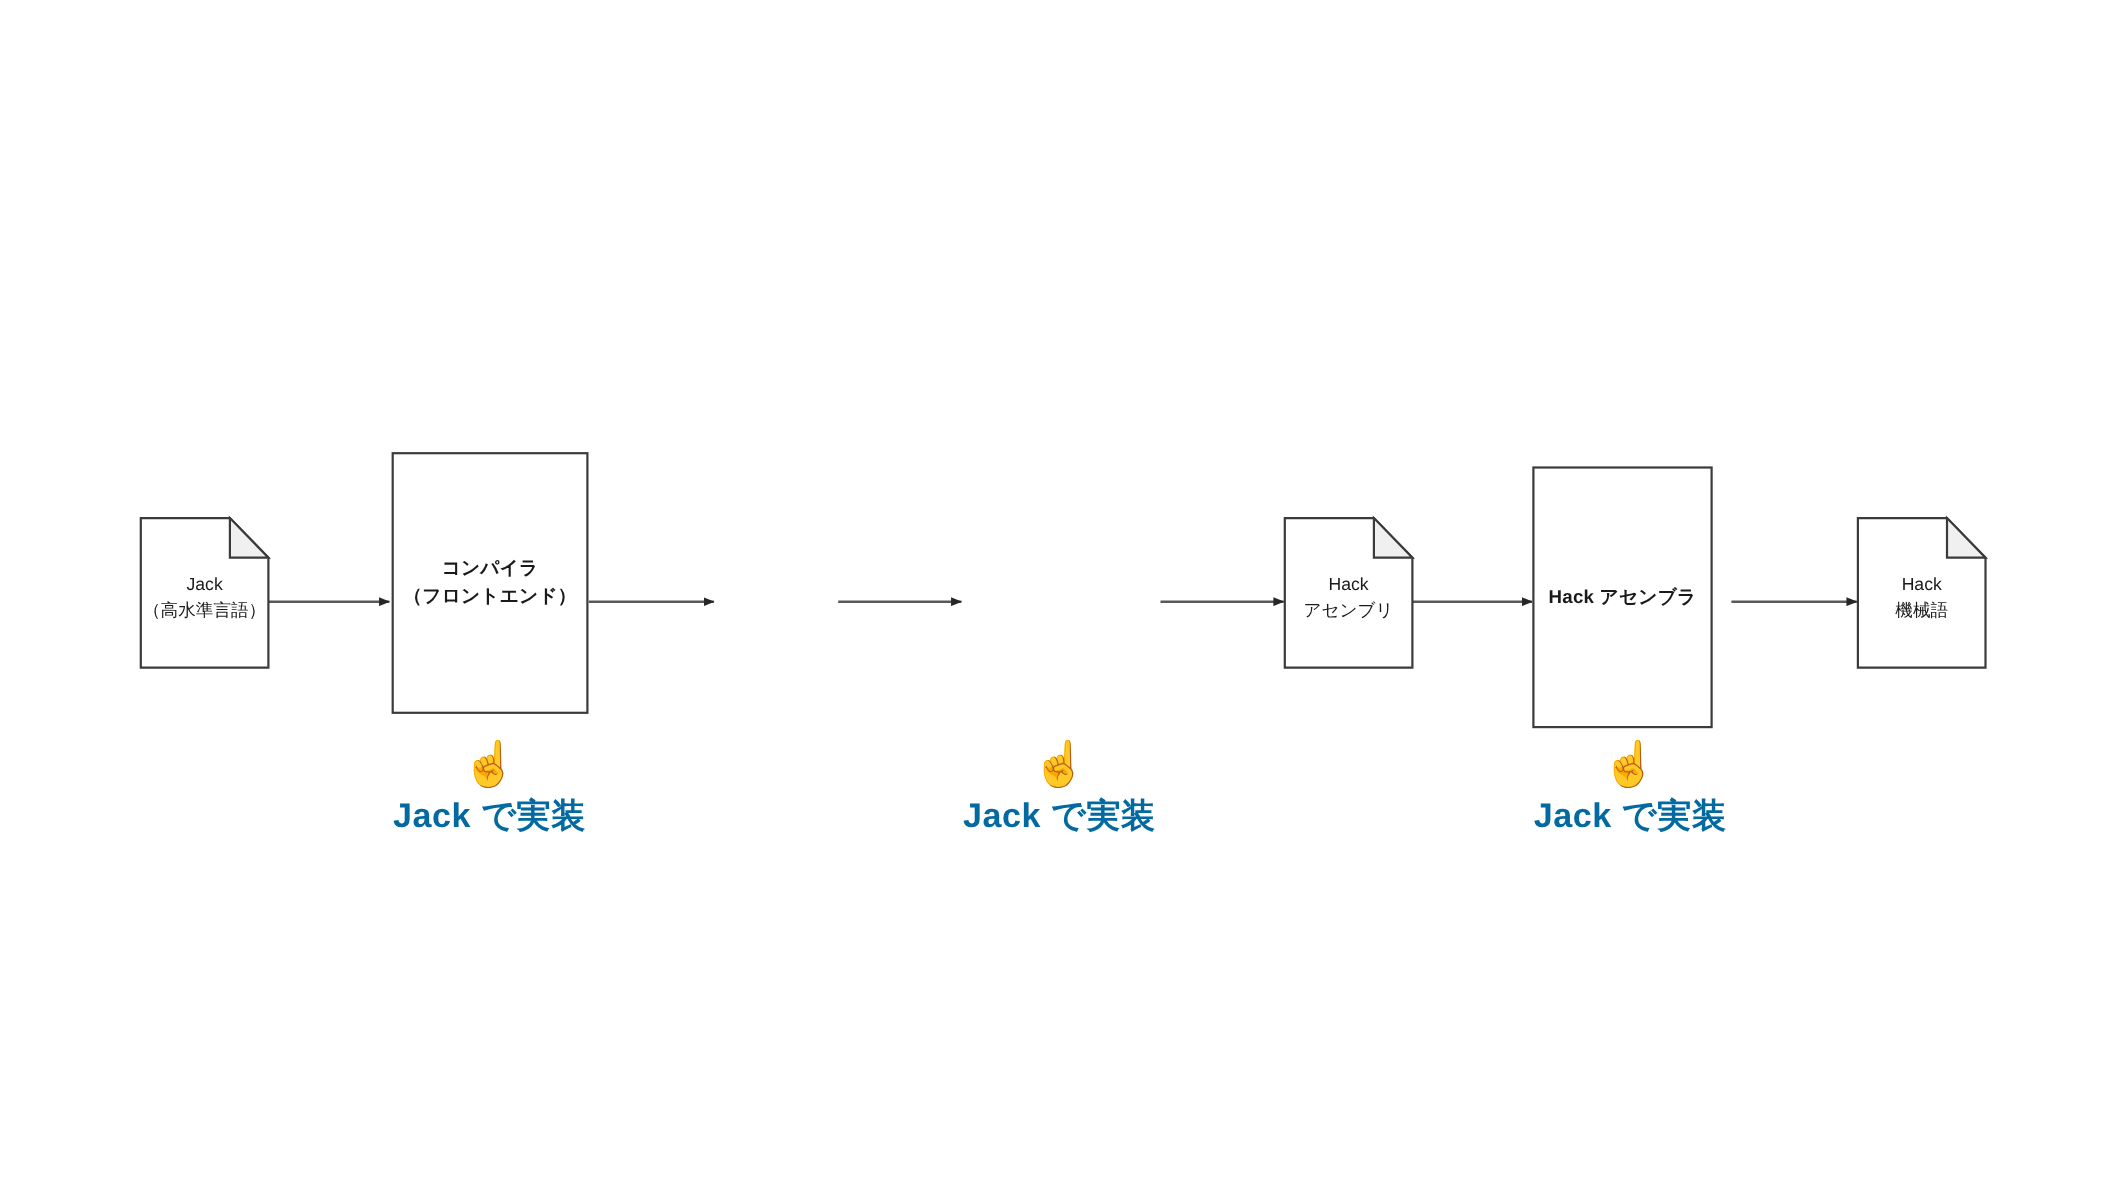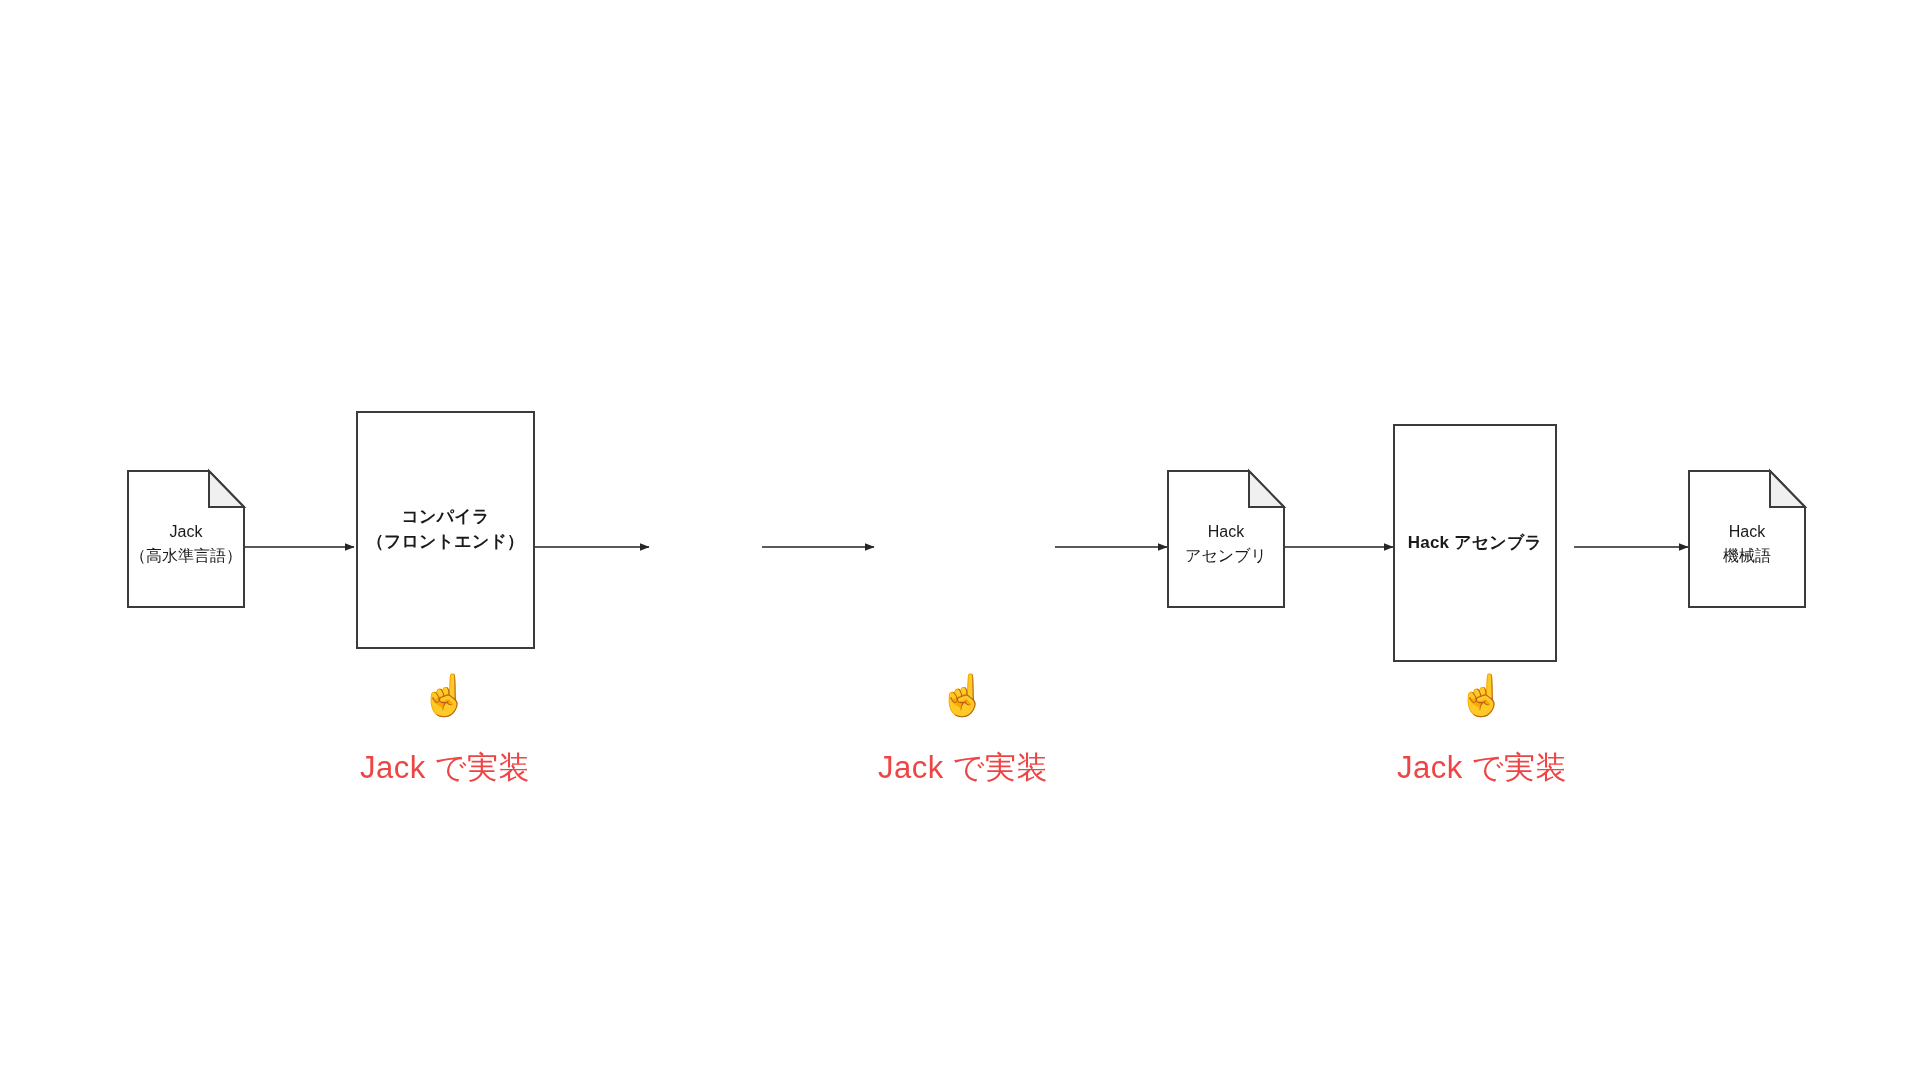--- a/index.html
+++ b/index.html
@@ -84,24 +84,23 @@
     text-align: center;
   }
   .annot .emoji {
     font-size: 40px;
     line-height: 1;
     display: block;
     height: 46px;
   }
   .annot .caption {
     display: block;
-    margin-top: 26px;
     font-size: 31px;
-    font-weight: 400;
-    color: #ef4444;
+    font-weight: 700;
+    color: #0369a1;
     letter-spacing: 0.5px;
     white-space: nowrap;
   }
 </style>
 </head>
 <body>
 
 <div id="canvas">
 
   <svg id="wires" viewBox="0 0 1920 1080" width="1920" height="1080">

